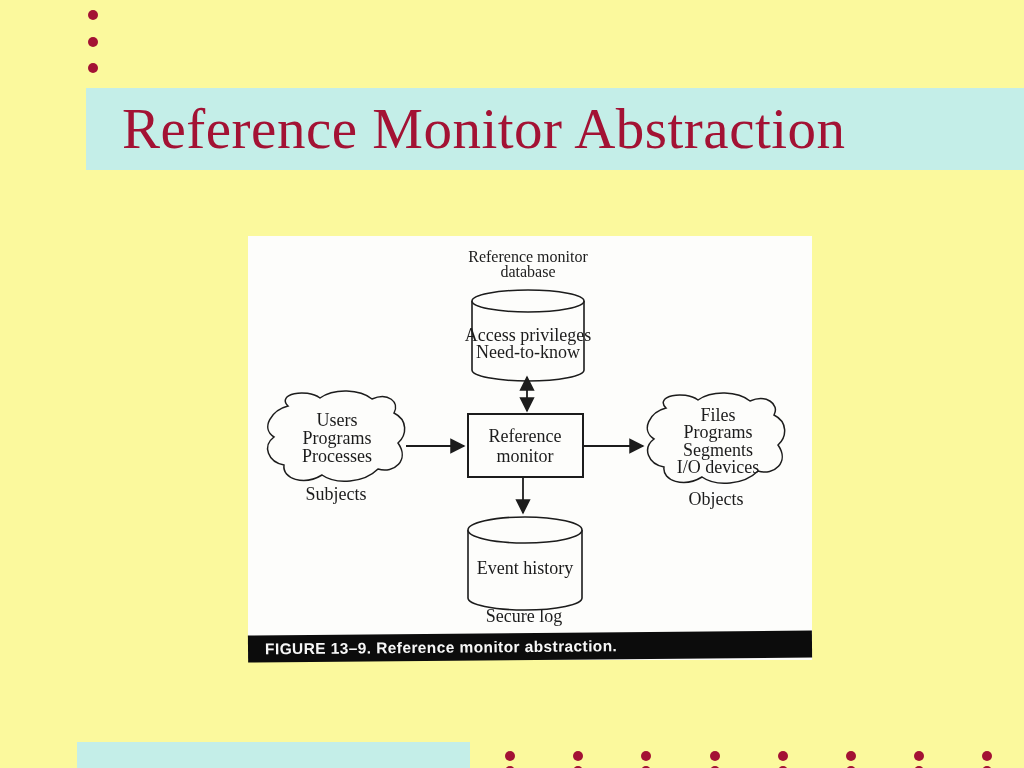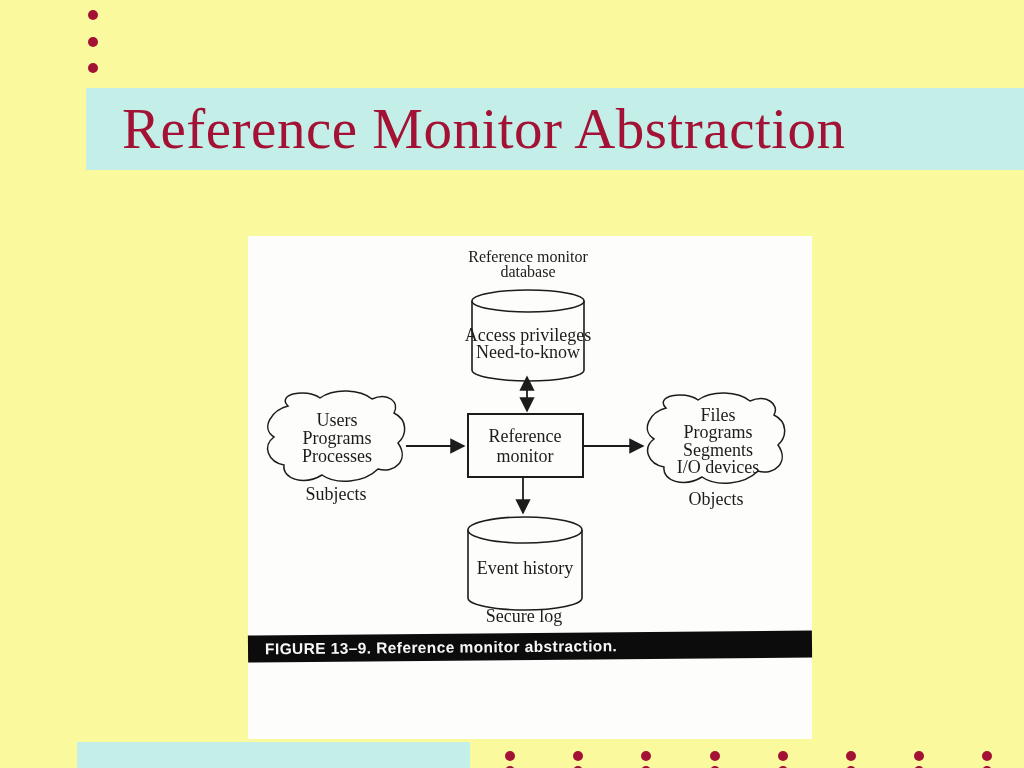--- a/index.html
+++ b/index.html
@@ -26,21 +26,21 @@
     background:var(--bar-cyan);
     display:flex;align-items:center;
   }
   .title-bar h1{
     margin:0;padding:0 0 2px 36px;
     font-family:"Liberation Serif", serif;font-weight:400;
     font-size:57px;letter-spacing:0.5px;color:var(--accent-red);
     white-space:nowrap;
   }
   .figure{
-    position:absolute;left:248px;top:236px;width:564px;height:503px;
+    position:absolute;left:248px;top:236px;width:564px;height:424px;
     background:var(--figure-bg);
   }
   .figure svg{position:absolute;left:0;top:0;display:block;}
   .figure svg text{
     font-family:"Liberation Serif", serif;
     fill:var(--ink);
   }
   .t16{font-size:16px;}
   .t18{font-size:18px;}
   .caption-bar{

